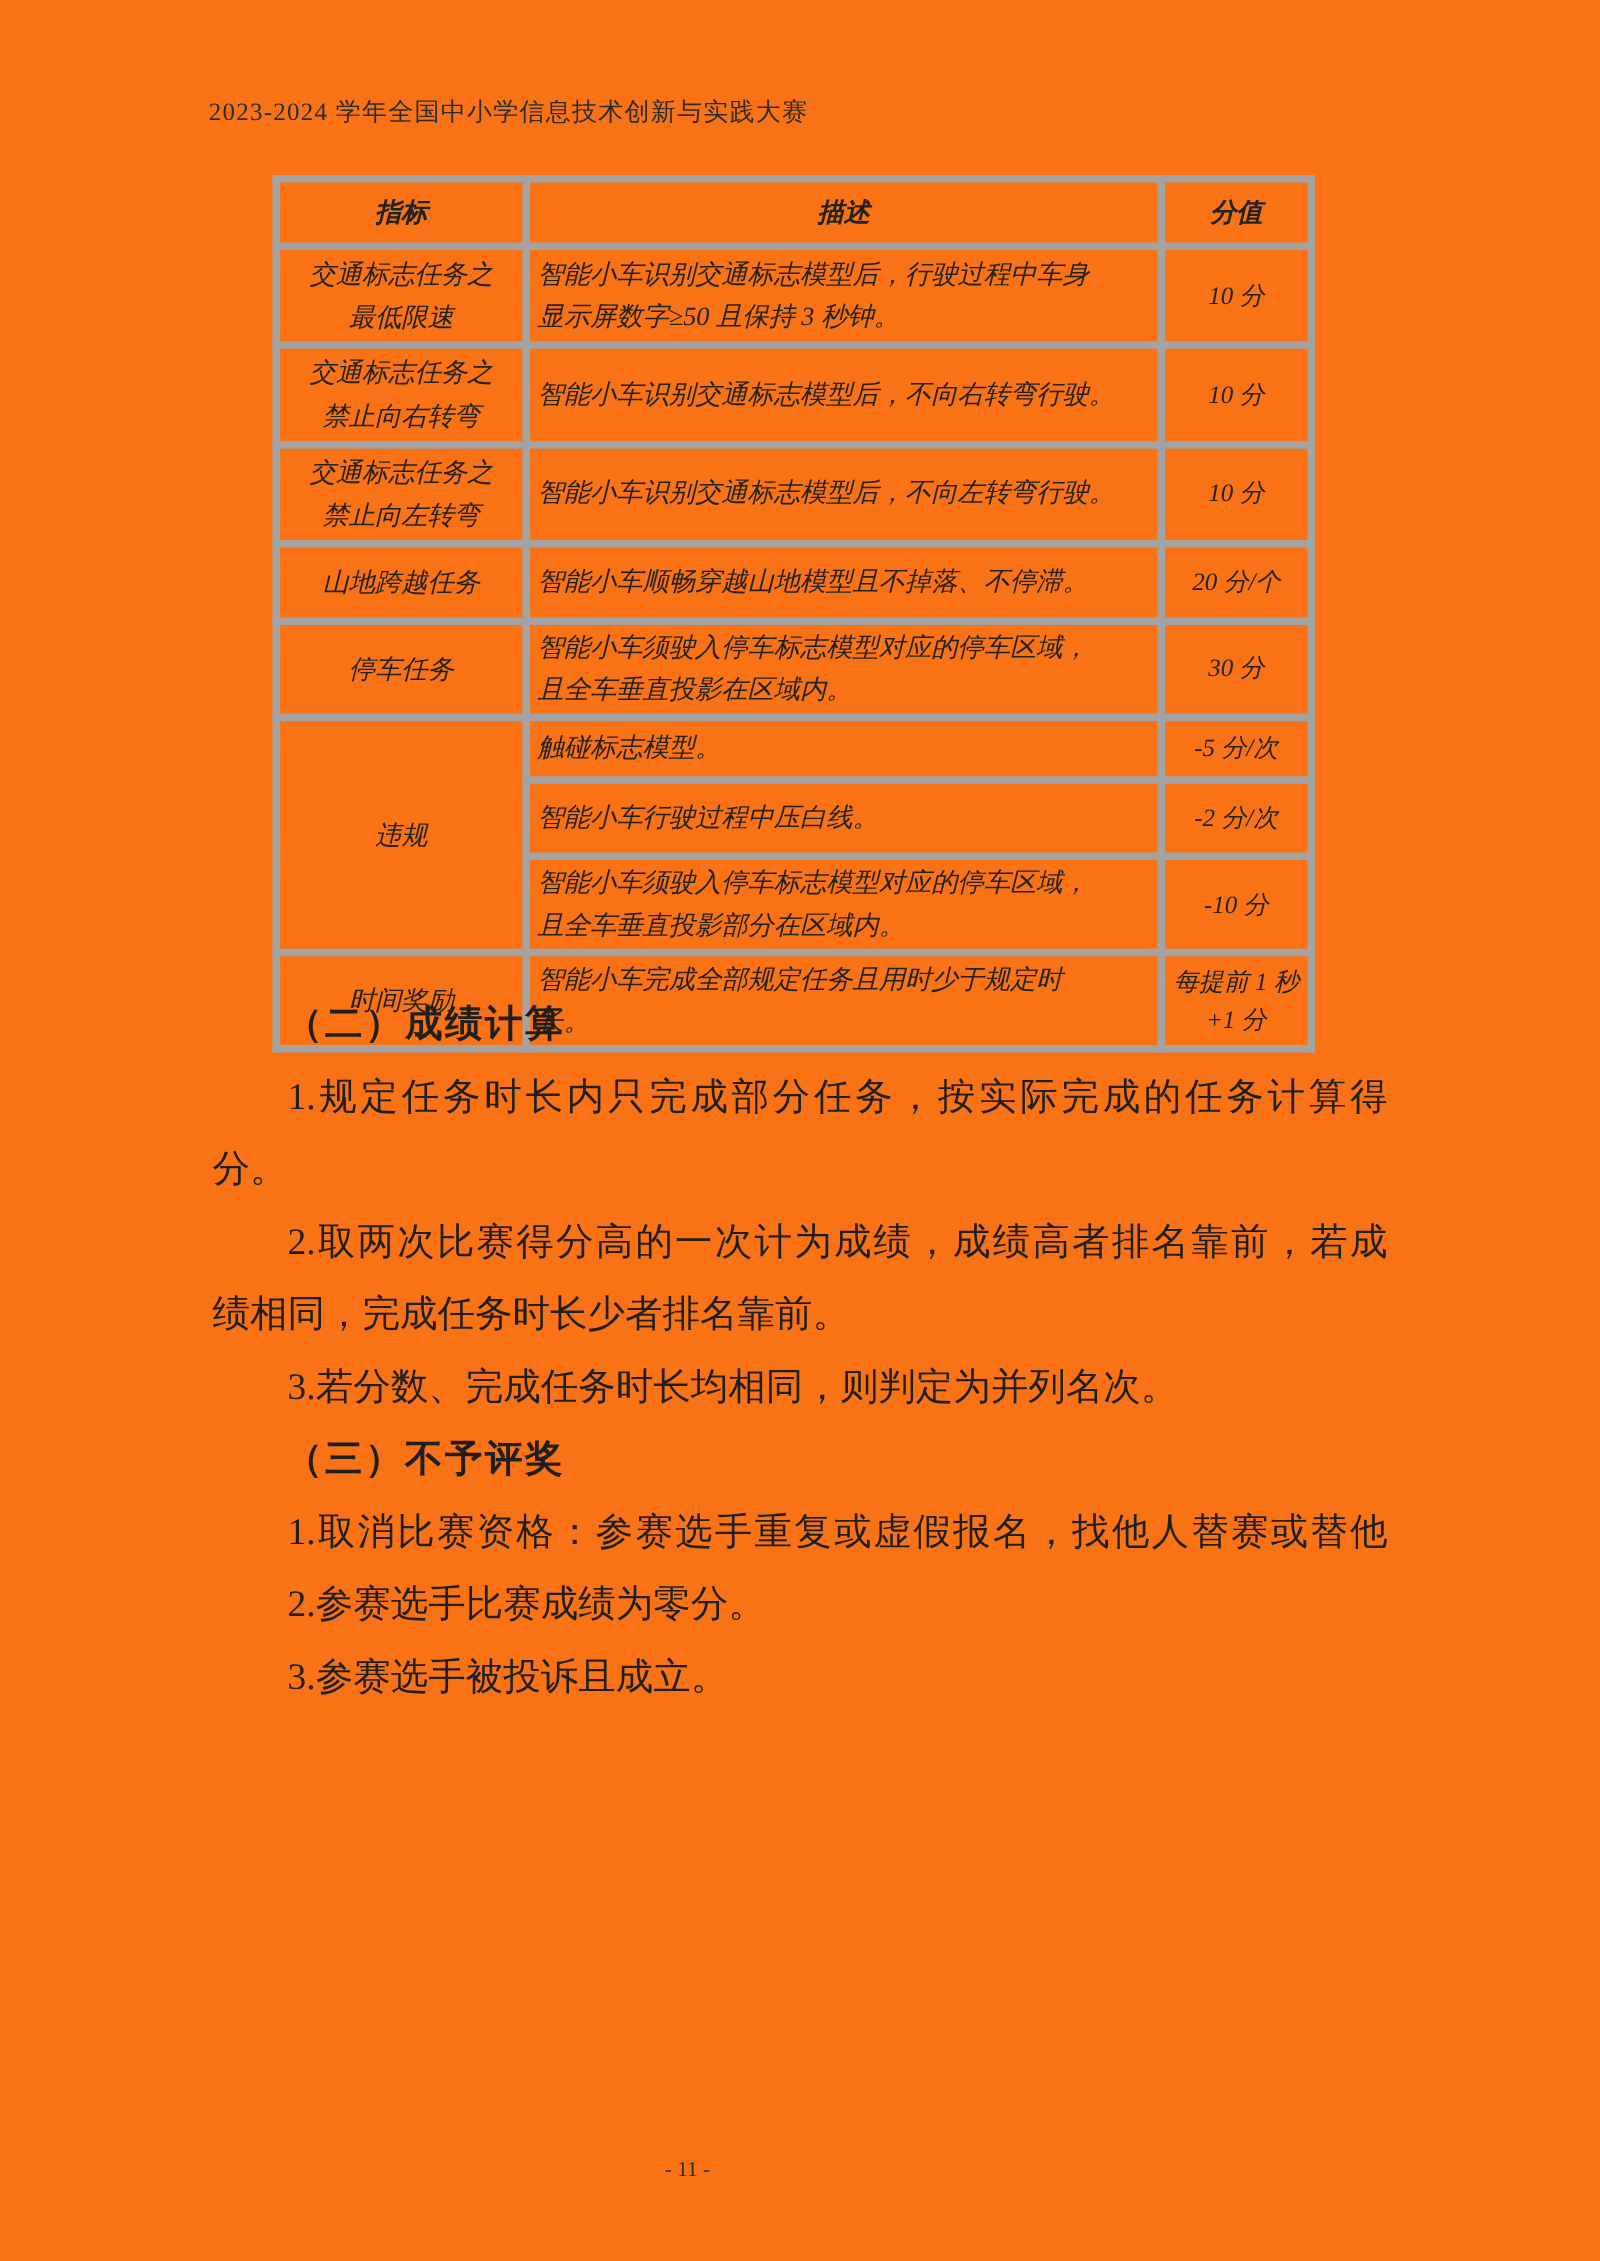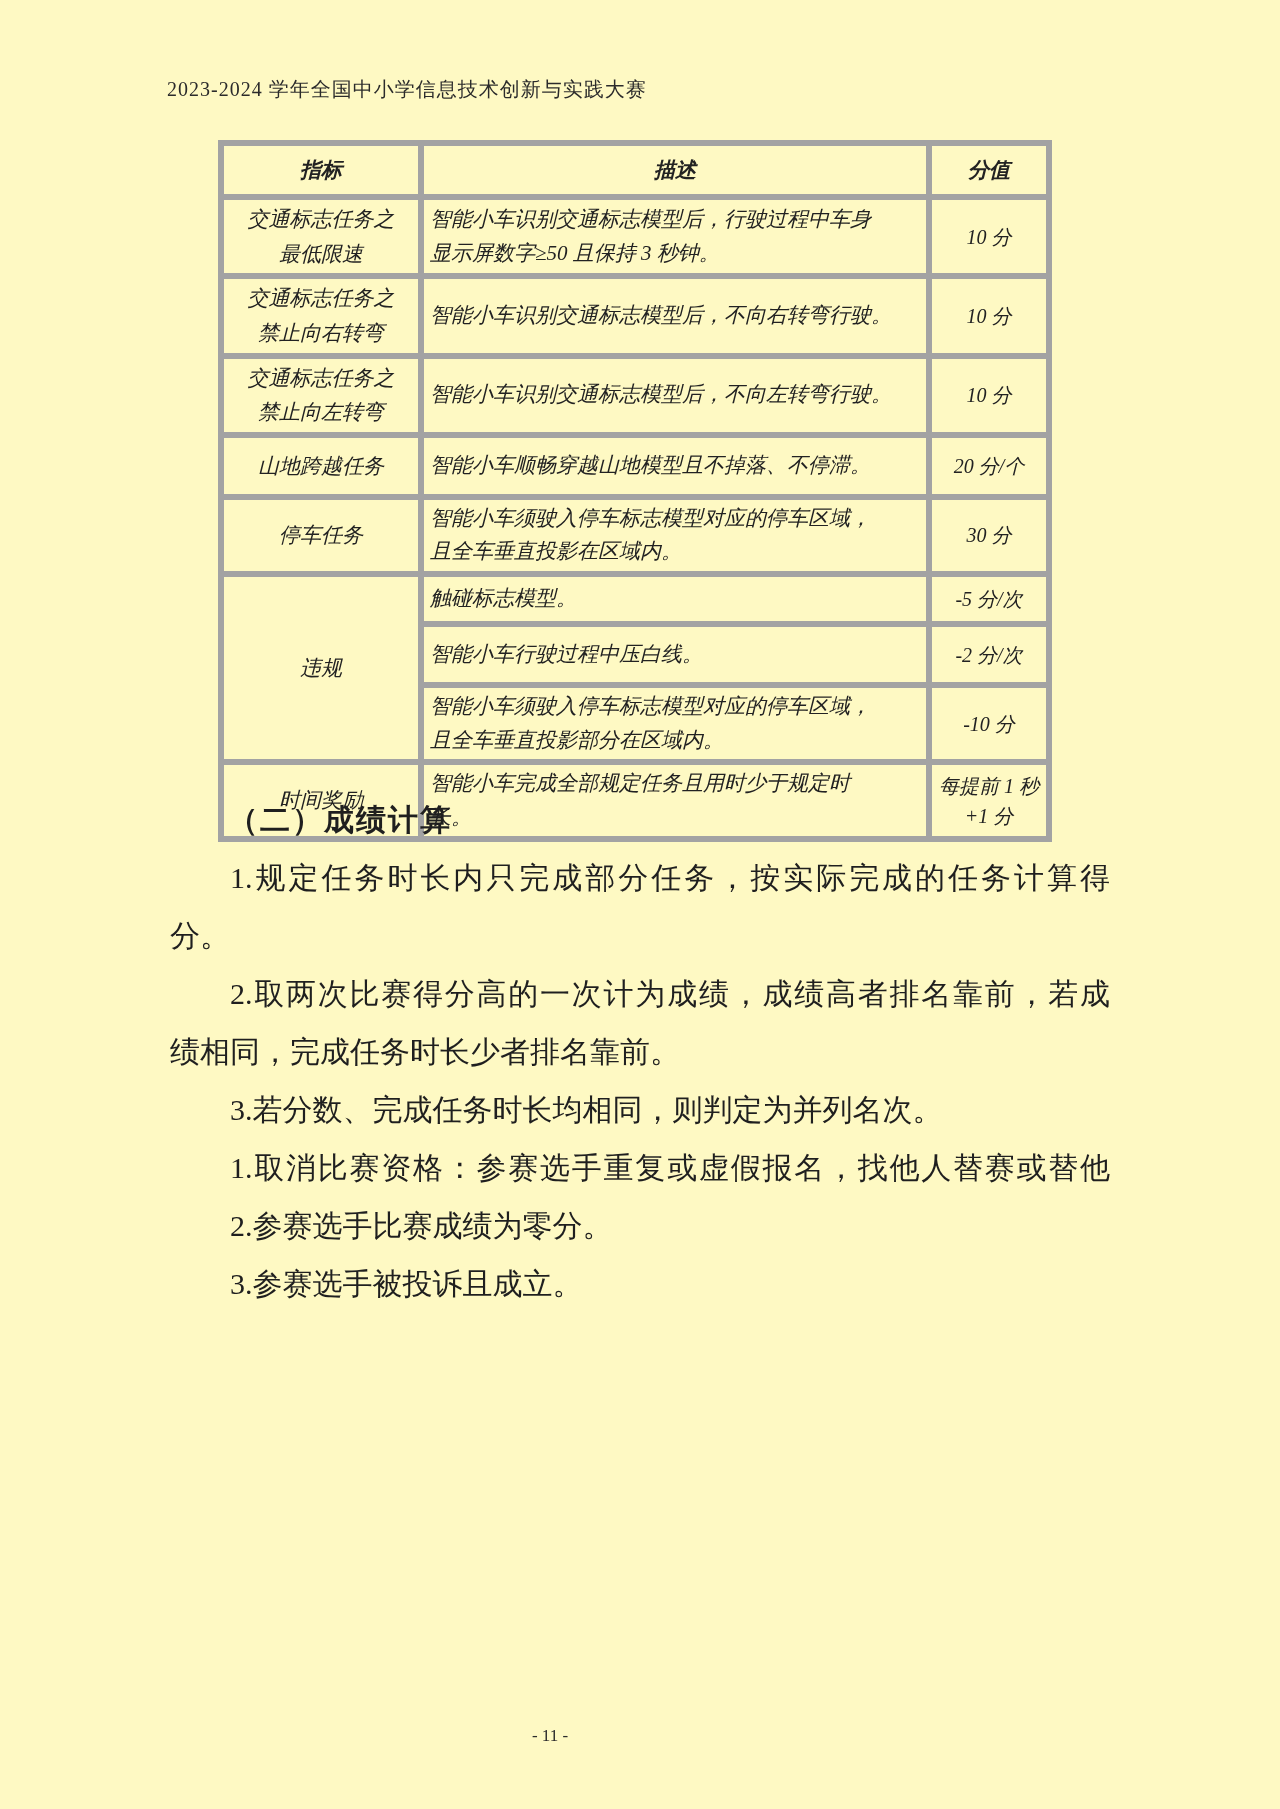--- a/index.html
+++ b/index.html
@@ -1,20 +1,20 @@
 <!DOCTYPE html>
 <html><head>
 <meta charset="utf-8">
 <style>
   html, body { margin: 0; padding: 0; background: #ffffff; }
   .page {
     position: relative;
     width: 1280px;
     height: 1809px;
-    background: #fef9c3;
+    background: #f97316;
     font-family: "Liberation Serif", "DejaVu Serif", serif;
     color: #1f1f1f;
     overflow: hidden;
   }
   .doc-header {
     position: absolute;
     left: 167px;
     top: 76px;
     font-size: 20px;
     letter-spacing: 1px;
@@ -181,20 +181,21 @@
   </tbody>
     </table>
 
   <div class="body-text">
     <div class="line heading">（二）成绩计算</div>
     <div class="line first justify">1.规定任务时长内只完成部分任务，按实际完成的任务计算得</div>
     <div class="line">分。</div>
     <div class="line first justify">2.取两次比赛得分高的一次计为成绩，成绩高者排名靠前，若成</div>
     <div class="line">绩相同，完成任务时长少者排名靠前。</div>
     <div class="line first">3.若分数、完成任务时长均相同，则判定为并列名次。</div>
+    <div class="line heading">（三）不予评奖</div>
     <div class="line first justify">1.取消比赛资格：参赛选手重复或虚假报名，找他人替赛或替他</div>
     <div class="line first">2.参赛选手比赛成绩为零分。</div>
     <div class="line first">3.参赛选手被投诉且成立。</div>
   </div>
 
   <div class="page-footer">- 11 -</div>
 
 </div>
 
 </body></html>

